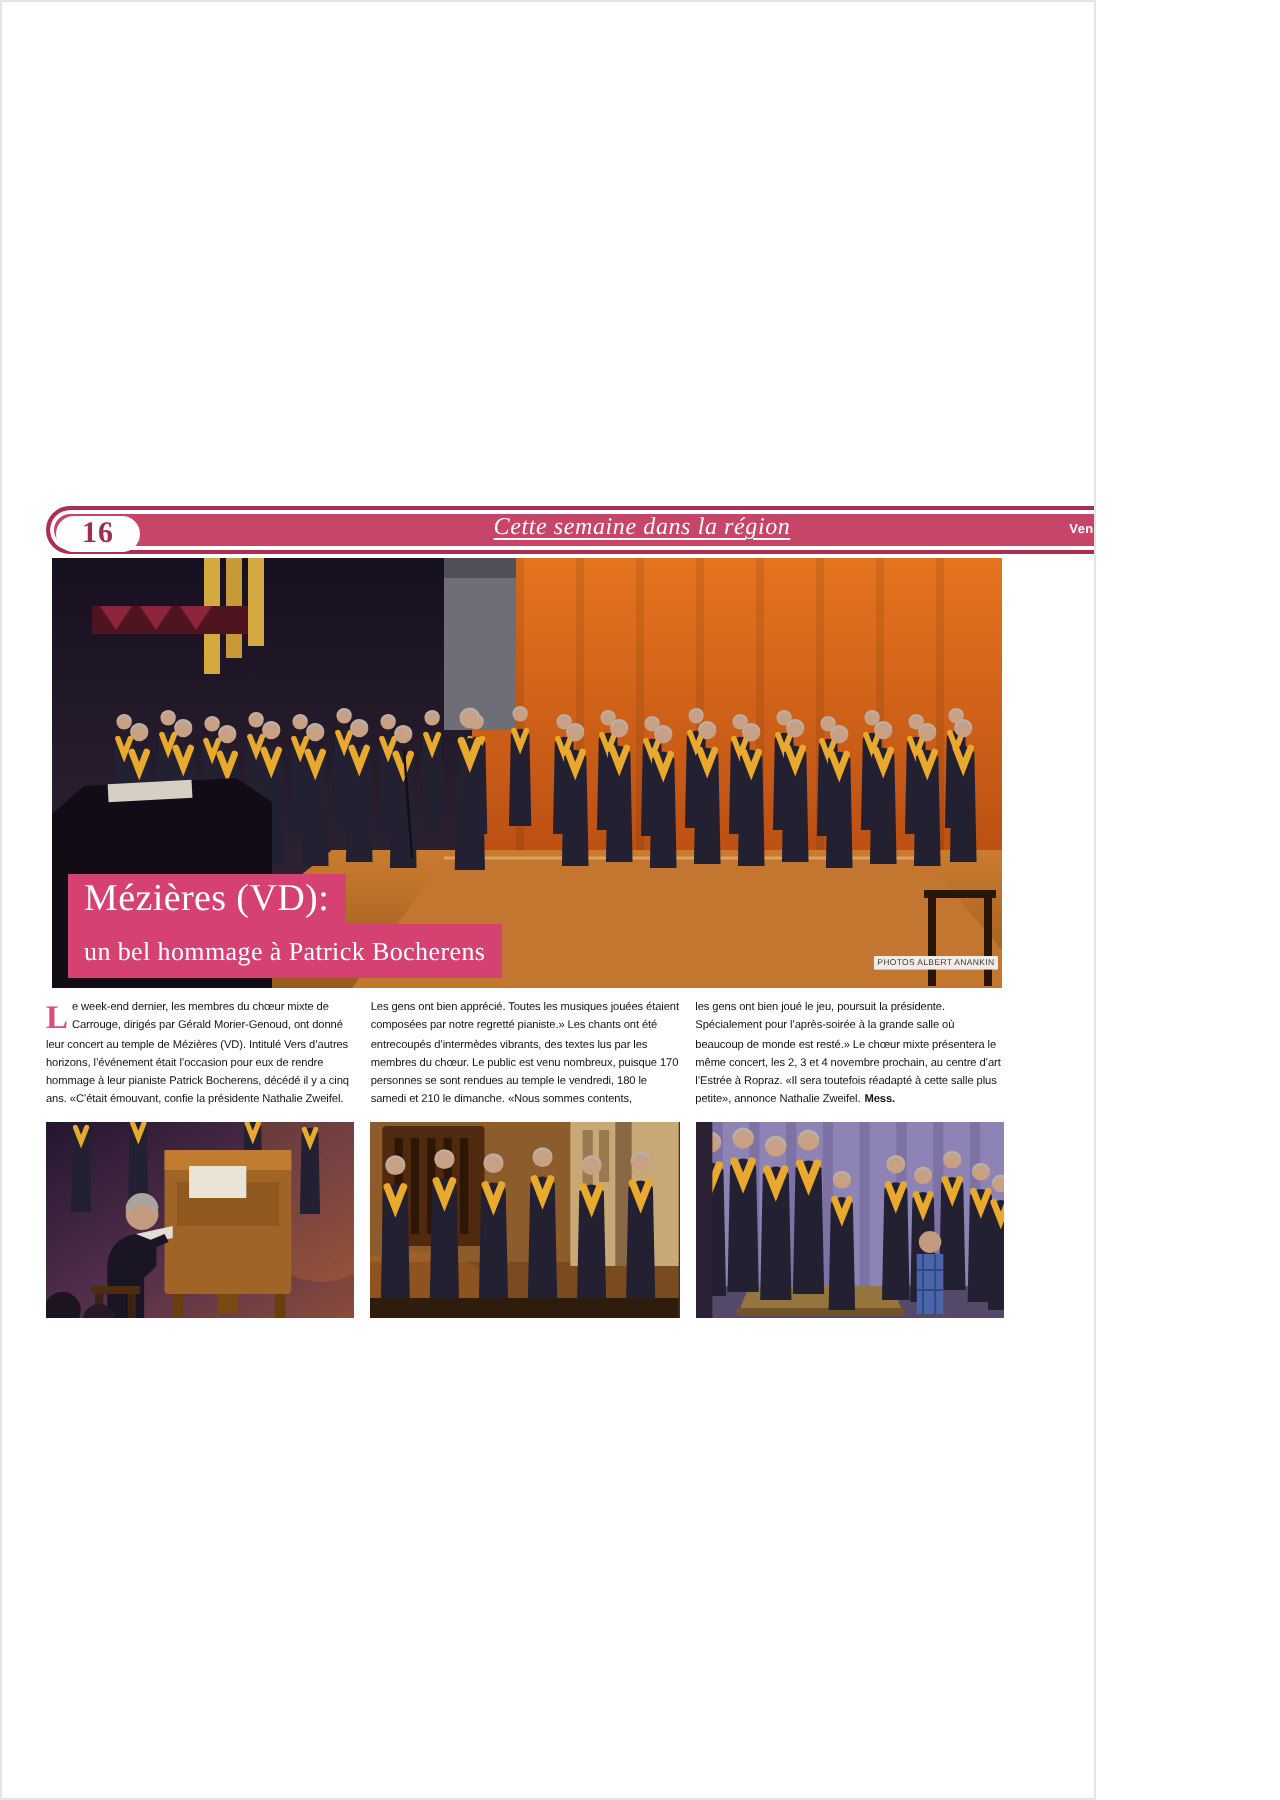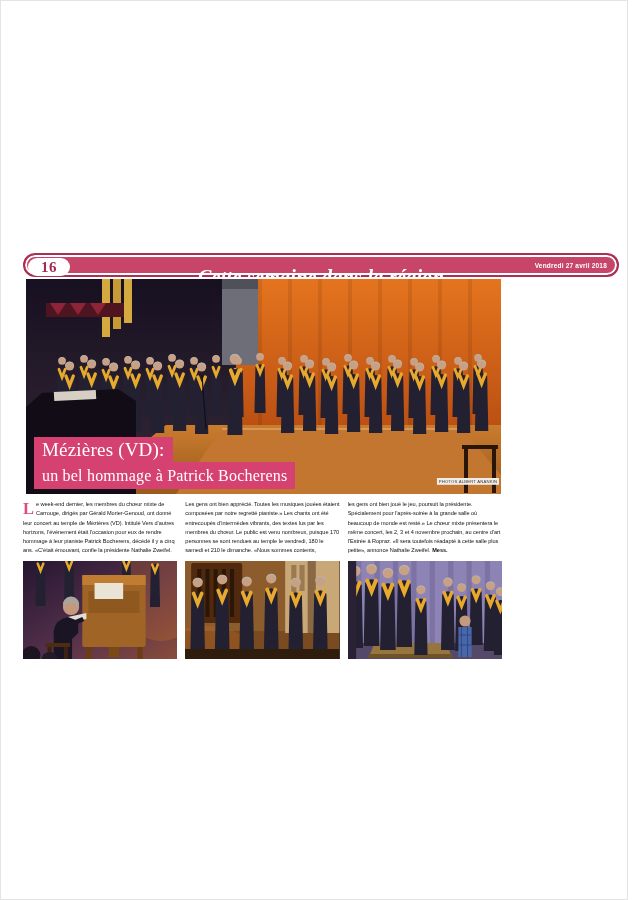--- a/index.html
+++ b/index.html
@@ -1,52 +1,52 @@
 <!DOCTYPE html>
 <html><head>
 <meta charset="utf-8">
 <style>
   html,body{margin:0;padding:0;background:#fff;}
   .page{
-    position:relative;width:628px;height:900px;box-sizing:border-box;
+    position:relative;width:548px;height:900px;box-sizing:border-box;
     background:#fff;border:1px solid #e4e4e4;overflow:hidden;
     font-family:"Liberation Sans",sans-serif;
   }
   
   .topbar{
     position:absolute;left:22px;top:252px;width:596px;height:24px;
     box-sizing:border-box;background:#c64568;border:2px solid #ab2f53;
     border-radius:13px;box-shadow:inset 0 0 0 2px #ffffff;
   }
   .pagenum{
     position:absolute;left:3px;top:3px;width:42px;height:18px;
     background:#ffffff;border-radius:9px;display:flex;align-items:center;justify-content:center;
     color:#a12c53;font-family:"Liberation Serif",serif;font-weight:700;font-size:15px;letter-spacing:.5px;
   }
   .bartitle{
-    position:absolute;left:0;right:0;top:11px;text-align:center;color:#ffffff;
-    font-family:"Liberation Serif",serif;font-style:italic;font-weight:700;font-size:20px;
+    position:absolute;left:0;right:0;top:1px;text-align:center;color:#ffffff;
+    font-family:"Liberation Serif",serif;font-style:italic;font-weight:400;font-size:12px;
     text-decoration:underline;text-decoration-thickness:1px;text-underline-offset:2px;letter-spacing:.3px;
   }
   .bardate{
     position:absolute;right:10px;top:50%;transform:translateY(-50%);
     color:#ffffff;font-size:6.5px;font-weight:700;letter-spacing:.2px;
   }
   
   .mainphoto{
     position:absolute;left:25px;top:278px;width:475px;height:215px;
     background:#241c2a;overflow:hidden;
   }
   .mainphoto svg,.bphoto svg{display:block;width:100%;height:100%;}
   .hl{
     position:absolute;left:8px;width:max-content;background:#d54271;color:#ffffff;
     font-family:"Liberation Serif",serif;font-weight:400;letter-spacing:.2px;padding:0 8px;
   }
   .hl1{top:158px;font-size:19px;line-height:25px;}
-  .hl2{top:183px;font-size:16px;line-height:27px;}
+  .hl2{top:183px;font-size:13px;line-height:27px;}
   .credit{
     position:absolute;right:2px;top:199px;background:#f1ede6;color:#3a3a3a;
     font-size:5px;line-height:8px;padding:0 2px;letter-spacing:.2px;
     transform:scale(.85);transform-origin:right top;white-space:nowrap;
   }
   
   .columns{
     position:absolute;left:22px;top:499px;width:479px;display:flex;gap:8px;
   }
   .col{

